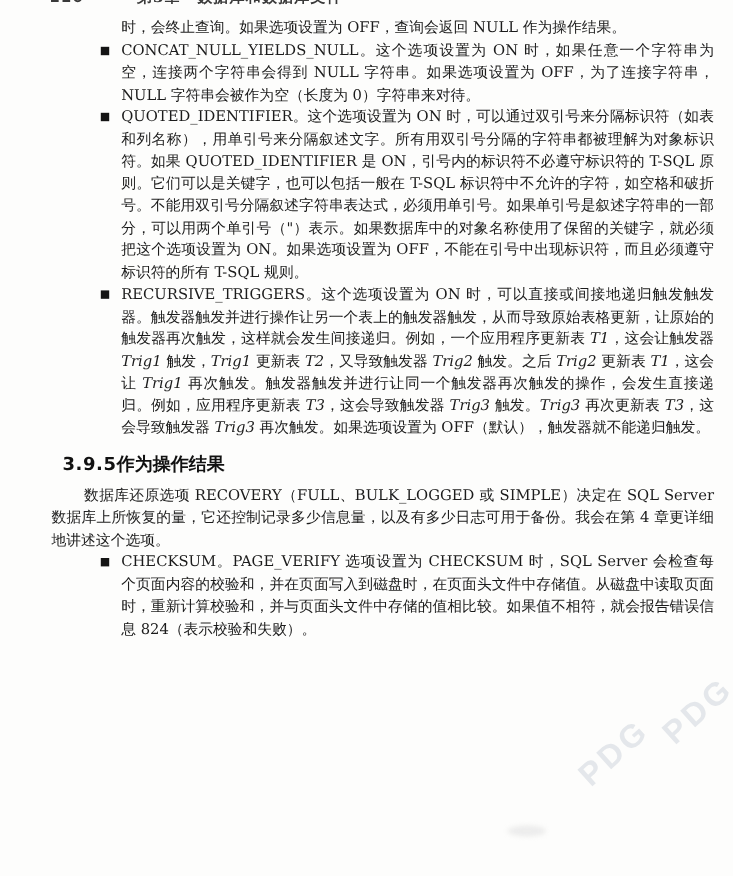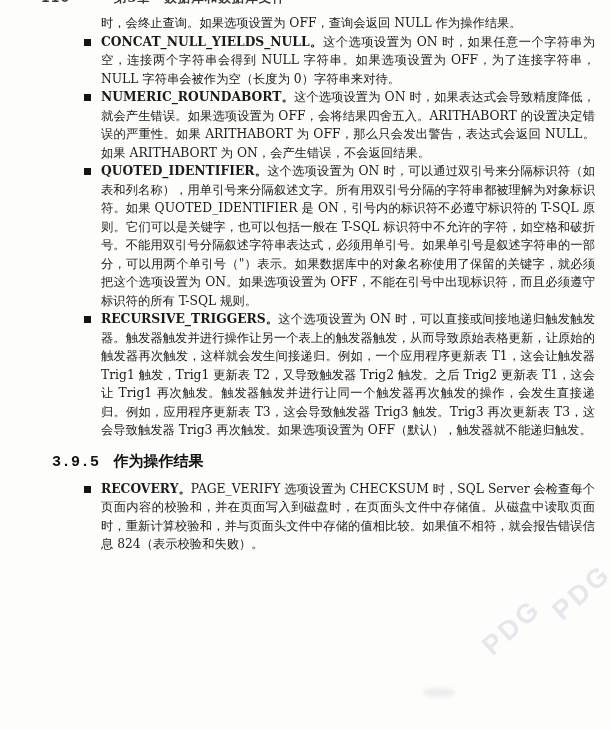--- a/index.html
+++ b/index.html
@@ -45,33 +45,33 @@
   .cont-line { margin-left: 58px; }
   .bitem { position: relative; padding-left: 58px; }
   .bitem .marker {
     position: absolute;
     left: 41px;
     top: 6px;
     width: 7px;
     height: 7px;
     background: #141414;
   }
-  .bterm { font-weight: bold; }
+  .bterm { font-weight: normal; }
   .sec-heading {
     margin: 11px 0 7px 9px;
     font-family: "DejaVu Sans", "Liberation Sans", sans-serif;
     font-weight: bold;
     font-size: 15px;
     line-height: 20px;
     color: #111;
     text-align: left;
   }
-  .sec-num { margin-right: 14px; letter-spacing: 0.5px; font-family: Liberation Mono, monospace; }
+  .sec-num { letter-spacing: 0.5px; }
   .para { text-indent: 2.2em; }
-  .seg-i { }
+  .seg-i { font-style: italic; }
   .wm {
     position: absolute;
     font-family: "Liberation Sans", sans-serif;
     font-weight: bold;
     font-size: 27px;
     letter-spacing: 3px;
     color: rgba(165, 175, 192, 0.28);
     transform: rotate(-42deg);
     pointer-events: none;
   }
@@ -102,38 +102,36 @@
 
   <div class="body-col">
 
     <div class="cont-line">时，会终止查询。如果选项设置为 OFF，查询会返回 NULL 作为操作结果。</div>
 
     <div>
       <div class="bitem">
         <span class="marker"></span><span class="bterm">CONCAT_NULL_YIELDS_NULL。</span><span><span>这个选项设置为 ON 时，如果任意一个字符串为空，连接两个字符串会得到 NULL 字符串。如果选项设置为 OFF，为了连接字符串，NULL 字符串会被作为空（长度为 0）字符串来对待。</span></span>
       </div>
       <div class="bitem">
-        <span class="marker"></span><span class="bterm">NUMERIC_ROUNDABORT。</span><span><span>这个选项设置为 ON 时，如果表达式会导致精度降低，就会产生错误。如果选项设置为 OFF，会将结果四舍五入。ARITHABORT 的设置决定错误的严重性。如果 ARITHABORT 为 OFF，那么只会发出警告，表达式会返回 NULL。如果 ARITHABORT 为 ON，会产生错误，不会返回结果。</span></span>
-      </div>
-      <div class="bitem">
         <span class="marker"></span><span class="bterm">QUOTED_IDENTIFIER。</span><span><span>这个选项设置为 ON 时，可以通过双引号来分隔标识符（如表和列名称），用单引号来分隔叙述文字。所有用双引号分隔的字符串都被理解为对象标识符。如果 QUOTED_IDENTIFIER 是 ON，引号内的标识符不必遵守标识符的 T-SQL 原则。它们可以是关键字，也可以包括一般在 T-SQL 标识符中不允许的字符，如空格和破折号。不能用双引号分隔叙述字符串表达式，必须用单引号。如果单引号是叙述字符串的一部分，可以用两个单引号（"）表示。如果数据库中的对象名称使用了保留的关键字，就必须把这个选项设置为 ON。如果选项设置为 OFF，不能在引号中出现标识符，而且必须遵守标识符的所有 T-SQL 规则。</span></span>
       </div>
       <div class="bitem">
         <span class="marker"></span><span class="bterm">RECURSIVE_TRIGGERS。</span><span><span>这个选项设置为 ON 时，可以直接或间接地递归触发触发器。触发器触发并进行操作让另一个表上的触发器触发，从而导致原始表格更新，让原始的触发器再次触发，这样就会发生间接递归。例如，一个应用程序更新表 </span><span class="seg-i">T1</span><span>，这会让触发器 </span><span class="seg-i">Trig1</span><span> 触发，</span><span class="seg-i">Trig1</span><span> 更新表 </span><span class="seg-i">T2</span><span>，又导致触发器 </span><span class="seg-i">Trig2</span><span> 触发。之后 </span><span class="seg-i">Trig2</span><span> 更新表 </span><span class="seg-i">T1</span><span>，这会让 </span><span class="seg-i">Trig1</span><span> 再次触发。触发器触发并进行让同一个触发器再次触发的操作，会发生直接递归。例如，应用程序更新表 </span><span class="seg-i">T3</span><span>，这会导致触发器 </span><span class="seg-i">Trig3</span><span> 触发。</span><span class="seg-i">Trig3</span><span> 再次更新表 </span><span class="seg-i">T3</span><span>，这会导致触发器 </span><span class="seg-i">Trig3</span><span> 再次触发。如果选项设置为 OFF（默认），触发器就不能递归触发。</span></span>
       </div>
     </div>
 
     <div class="sec-heading">
       <span class="sec-num">3.9.5</span><span>作为操作结果</span>
     </div>
 
+    <div class="para">数据库还原选项 RECOVERY（FULL、BULK_LOGGED 或 SIMPLE）决定在 SQL Server 数据库上所恢复的量，它还控制记录多少信息量，以及有多少日志可用于备份。我会在第 4 章更详细地讲述这个选项。</div>
 
     <div>
       <div class="bitem">
-        <span class="marker"></span><span class="bterm">RECOVERY。</span><span><span>PAGE_VERIFY 选项设置为 CHECKSUM 时，SQL Server 会检查每个页面内容的校验和，并在页面写入到磁盘时，在页面头文件中存储值。从磁盘中读取页面时，重新计算校验和，并与页面头文件中存储的值相比较。如果值不相符，就会报告错误信息 824（表示校验和失败）。</span></span>
+        <span class="marker"></span><span class="bterm">CHECKSUM。</span><span><span>PAGE_VERIFY 选项设置为 CHECKSUM 时，SQL Server 会检查每个页面内容的校验和，并在页面写入到磁盘时，在页面头文件中存储值。从磁盘中读取页面时，重新计算校验和，并与页面头文件中存储的值相比较。如果值不相符，就会报告错误信息 824（表示校验和失败）。</span></span>
       </div>
 
     </div>
 
   </div>
 
   <div class="wm wm-a">PDG</div>
   <div class="wm wm-b">PDG</div>
   <div class="smudge"></div>
 

